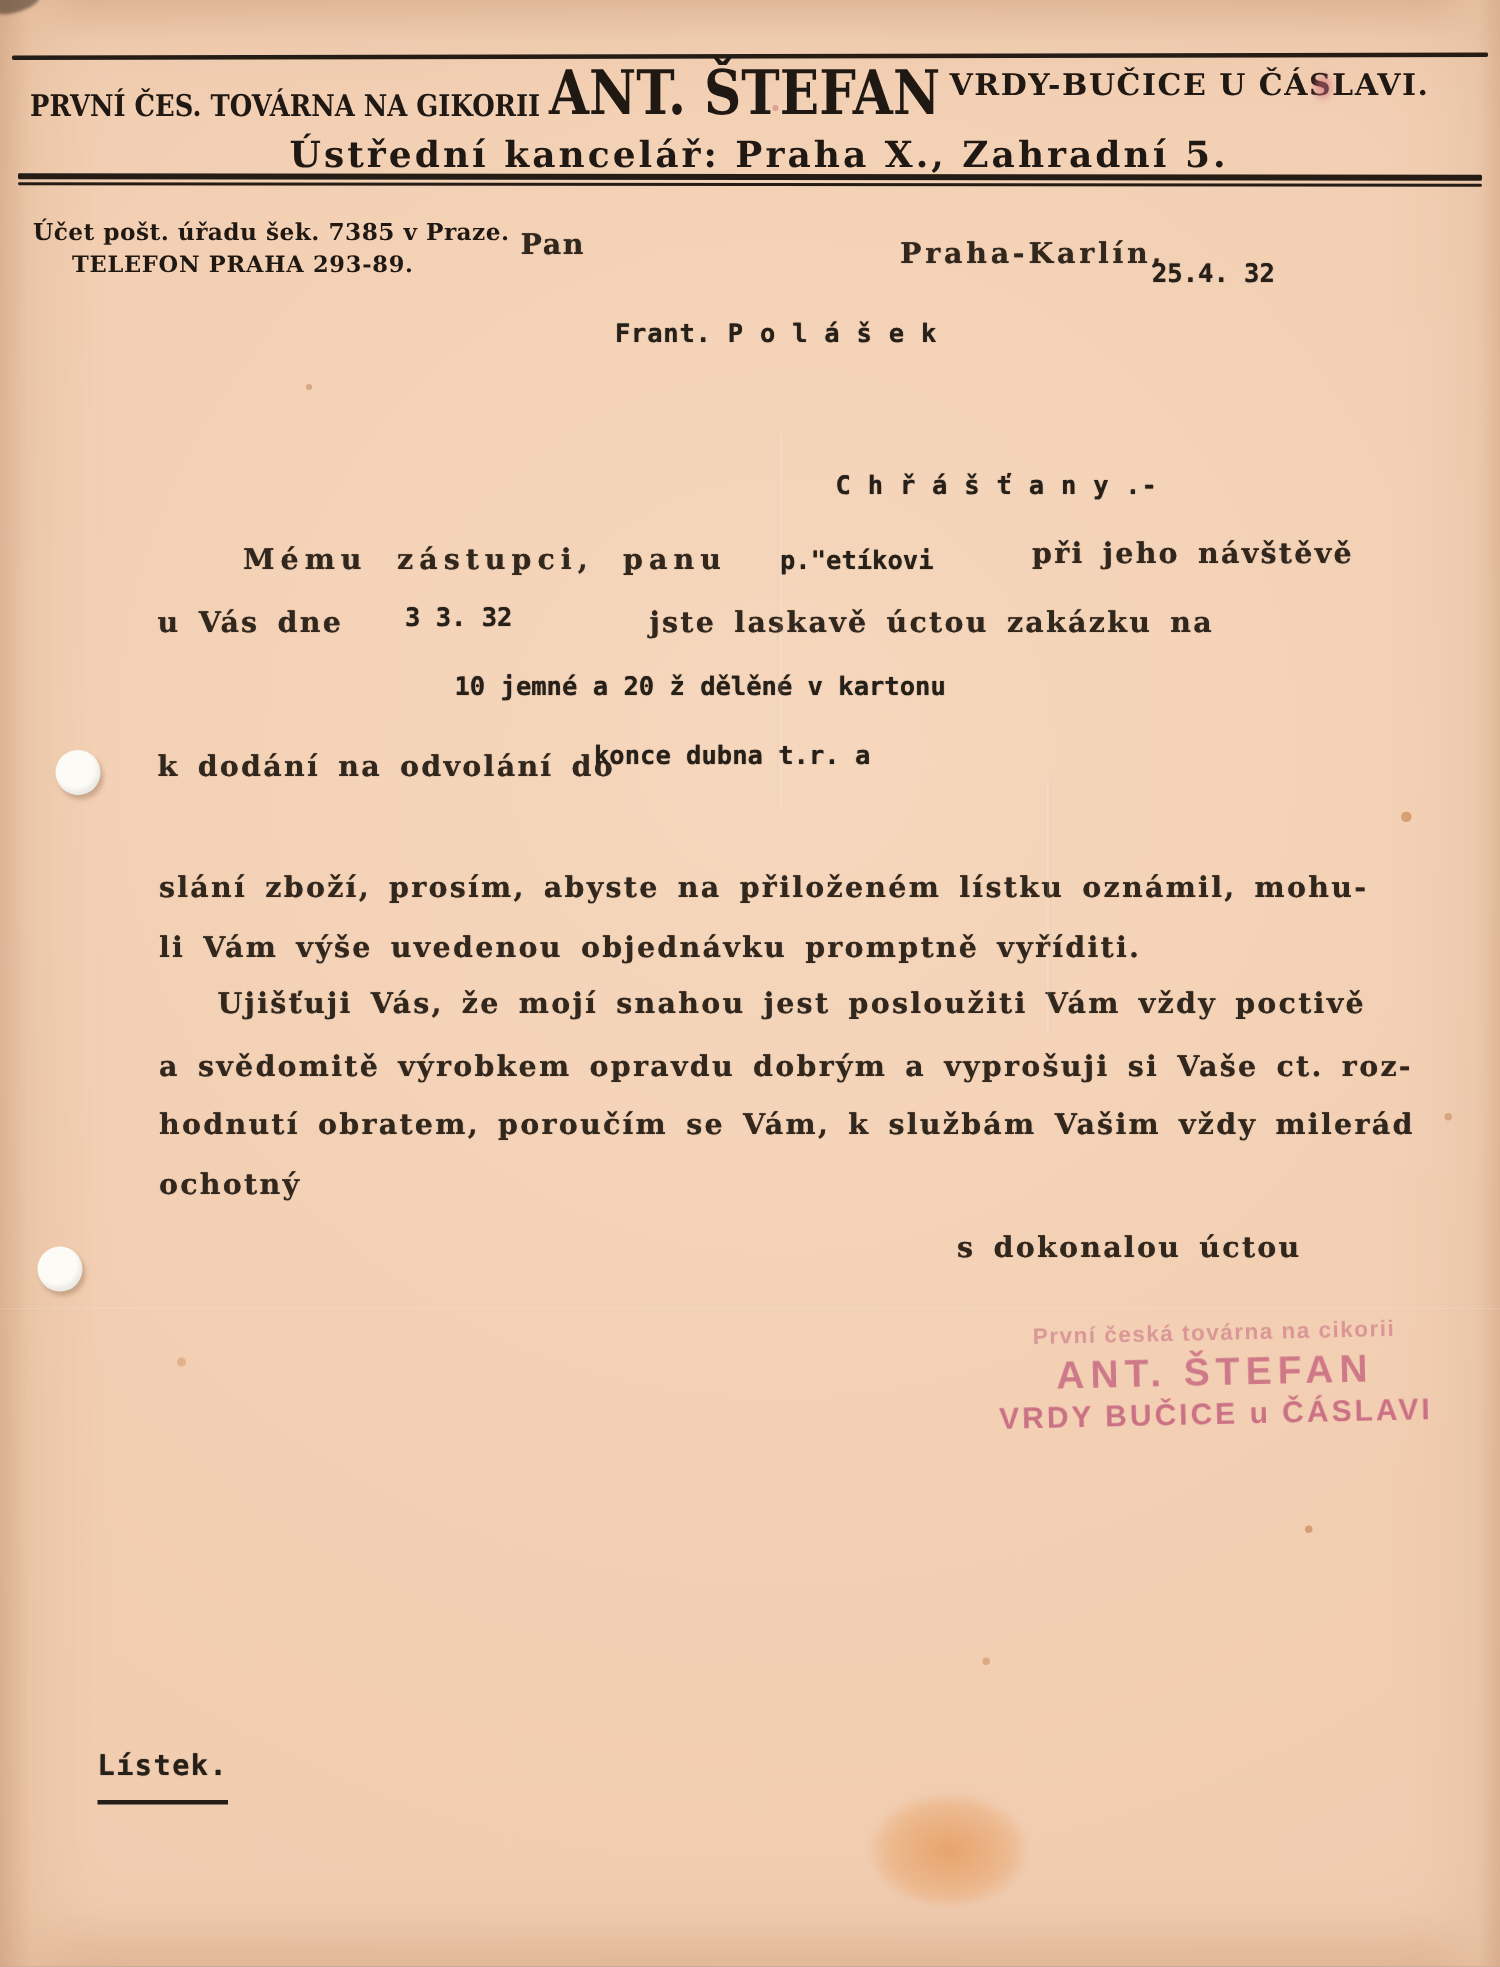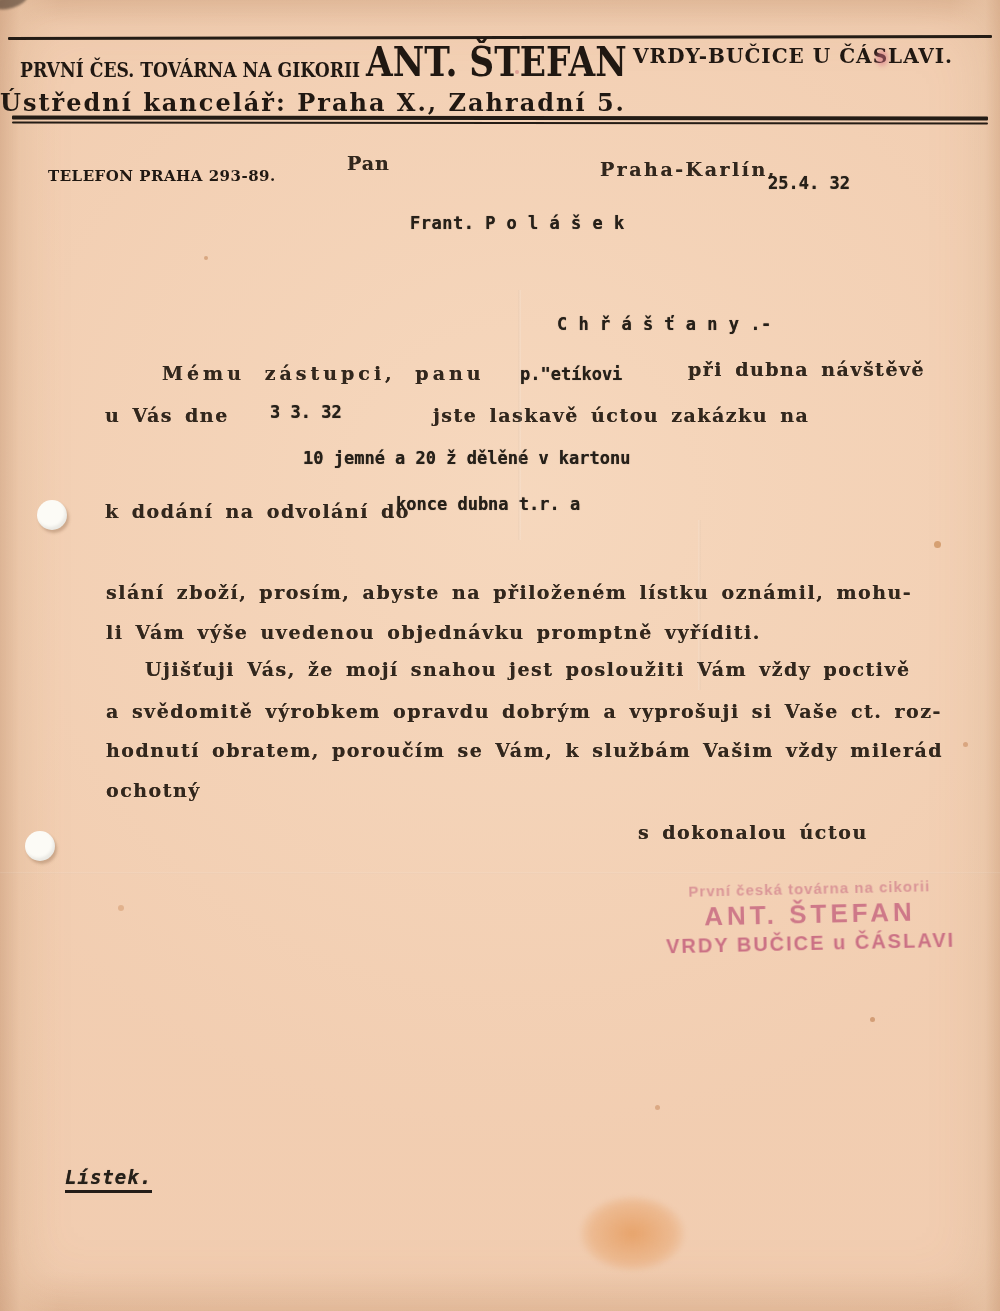--- a/index.html
+++ b/index.html
@@ -27,52 +27,53 @@
   .hole{position:absolute;width:30px;height:30px;border-radius:50%;background:#fcfbf6;
         box-shadow:2px 3px 3px rgba(120,80,50,.30), inset -2px -3px 3px rgba(0,0,0,.07);}
   .speck{position:absolute;border-radius:50%;}
   .crease{position:absolute;opacity:.5;}
   .stamp{position:absolute;left:652px;top:880px;width:316px;text-align:center;
          transform:rotate(-1.3deg);color:#c4607c;font-family:"Liberation Sans", sans-serif;
          font-weight:700;filter:blur(.4px);}
   .stamp .s1{font-size:15px;letter-spacing:1px;opacity:.52;}
   .stamp .s2{font-size:26px;letter-spacing:4px;opacity:.78;margin-top:2px;}
   .stamp .s3{font-size:20px;letter-spacing:2px;opacity:.85;margin-top:2px;}
-  .underlined{border-bottom:3px solid #241d18;padding-bottom:2px;font-style:italic;}
+  .underlined{border-bottom:3px solid #241d18;padding-bottom:12px;}
 </style>
 </head>
 <body>
 
 <div class="paper">
 
   <div class="abs rule" style="left:8px;top:36px;width:984px;height:3px;transform:rotate(-.12deg);"></div>
 
   <span class="abs lh" style="left:20px;top:58px;font-size:20px;transform:scaleX(.86);transform-origin:left top;">PRVNÍ ČES. TOVÁRNA NA GIKORII</span>
   <span class="abs lh" style="left:366px;top:38px;font-size:41px;transform:scaleX(.84);transform-origin:left top;">ANT. ŠTEFAN</span>
   <span class="abs lh" style="left:633px;top:44px;font-size:20px;letter-spacing:1px;">VRDY-BUČICE U ČÁSLAVI.</span>
-  <div class="abs" style="left:0;top:88px;width:819px;text-align:left;">
+  <div class="abs" style="left:0;top:88px;width:819px;text-align:right;">
     <span class="lh" style="font-size:24px;letter-spacing:2px;">Ústřední kancelář: Praha X., Zahradní 5.</span>
   </div>
 
   <div class="abs rule" style="left:12px;top:116px;width:976px;height:4px;transform:rotate(.06deg);"></div>
   <div class="abs rule" style="left:12px;top:122px;width:976px;height:2px;transform:rotate(.06deg);"></div>
 
+  <span class="abs lh" style="left:22px;top:145px;font-size:15.5px;letter-spacing:.3px;">Účet pošt. úřadu šek. 7385 v Praze.</span>
   <span class="abs lh" style="left:48px;top:167px;font-size:15px;letter-spacing:.5px;">TELEFON PRAHA 293-89.</span>
 
   <span class="abs printed" style="left:347px;top:152px;letter-spacing:1px;">Pan</span>
 
   <span class="abs printed" style="left:600px;top:158px;letter-spacing:2.5px;">Praha-Karlín,</span>
   <span class="abs typed" style="left:768px;top:157px;margin-top:16px;">25.4. 32</span>
 
   <span class="abs typed" style="left:410px;top:213px;letter-spacing:.5px;">Frant. P o l á š e k</span>
   <span class="abs typed" style="left:557px;top:314px;letter-spacing:.5px;">C h ř á š ť a n y .-</span>
 
   <span class="abs printed" style="left:130px;top:362px;letter-spacing:4px;word-spacing:9px;margin-left:32px;">Mému zástupci, panu</span>
   <span class="abs typed" style="left:520px;top:364px;">p."etíkovi</span>
-  <span class="abs printed" style="left:688px;top:358px;">při dubna návštěvě</span>
+  <span class="abs printed" style="left:688px;top:358px;">při jeho návštěvě</span>
 
   <span class="abs printed" style="left:105px;top:404px;">u Vás dne</span>
   <span class="abs typed" style="left:270px;top:402px;">3 3. 32</span>
   <span class="abs printed" style="left:433px;top:404px;">jste laskavě úctou zakázku na</span>
 
   <span class="abs typed" style="left:303px;top:448px;text-align:right;">10 jemné a 20 ž dělěné v kartonu</span>
 
   <span class="abs printed" style="left:105px;top:500px;">k dodání na odvolání do</span>
   <span class="abs typed" style="left:396px;top:494px;">konce dubna t.r. a</span>
 

